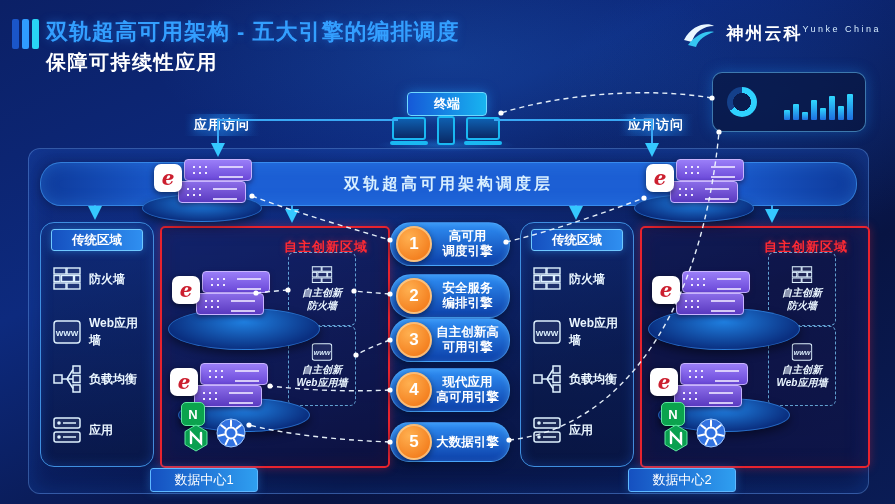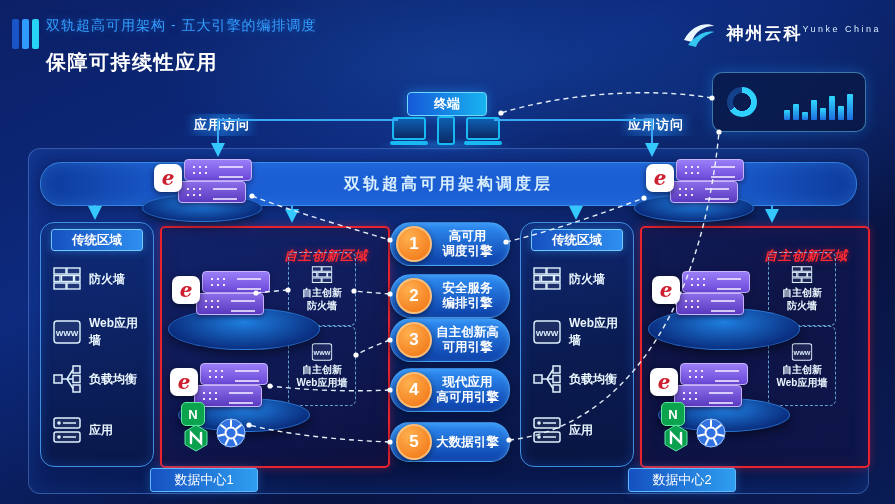--- a/index.html
+++ b/index.html
@@ -8,21 +8,21 @@
     font-family:"Liberation Sans","DejaVu Sans",sans-serif;
     background:
       radial-gradient(ellipse 420px 160px at 50% 12%, rgba(47,143,240,.18), transparent 70%),
       radial-gradient(ellipse 300px 200px at 85% 20%, rgba(30,110,220,.15), transparent 70%),
       linear-gradient(155deg,#0b2066 0%,#0d2a7e 35%,#081443 70%,#0a1c55 100%);
   }
   
   .hbars{position:absolute;left:12px;top:19px;display:flex;gap:3px;}
   .hbars span{width:7px;height:30px;border-radius:2px;display:block;}
   .hbars .b1{background:#1a55c8;}.hbars .b2{background:#2f9bff;}.hbars .b3{background:#28d4f5;}
-  .title{position:absolute;left:46px;top:17px;font-size:14px;font-weight:normal;color:#339fff;letter-spacing:1px;text-shadow:0 0 10px rgba(40,140,255,.45);}
+  .title{position:absolute;left:46px;top:17px;font-size:22px;font-weight:bold;color:#339fff;letter-spacing:1px;text-shadow:0 0 10px rgba(40,140,255,.45);}
   .subtitle{position:absolute;left:46px;top:49px;font-size:20px;font-weight:bold;color:#ffffff;letter-spacing:1.5px;}
   .logo{position:absolute;right:14px;top:14px;display:flex;align-items:center;gap:8px;}
   .logo-text{display:flex;flex-direction:row;line-height:1.1;}
   .logo-name{font-size:17px;font-weight:bold;color:#fff;letter-spacing:2px;}
   .logo-sub{font-size:9px;color:#d5ecff;letter-spacing:2.5px;}
   
   .terminal-label{position:absolute;left:407px;top:92px;width:78px;height:22px;border-radius:4px;
     background:linear-gradient(90deg,#1559d8,#18b4f0);border:1px solid #6fd8ff;color:#fff;
     font-size:13px;font-weight:bold;text-align:center;line-height:22px;box-shadow:0 0 12px rgba(31,143,240,.6);}
   .devices{position:absolute;left:368px;top:113px;width:156px;height:32px;display:flex;align-items:flex-end;justify-content:center;gap:9px;}
@@ -71,23 +71,23 @@
     background:linear-gradient(180deg,rgba(15,40,110,.55),rgba(8,20,60,.55));box-shadow:inset 0 0 12px rgba(31,95,208,.35);}
   .tz-label{position:absolute;left:10px;top:6px;width:90px;height:20px;border-radius:3px;
     background:linear-gradient(90deg,#1550c0,#2f8ff0);border:1px solid #6fc8ff;color:#fff;
     font-size:12.5px;font-weight:bold;text-align:center;line-height:20px;box-shadow:0 0 8px rgba(47,143,240,.55);}
   .titem{position:absolute;left:12px;width:94px;display:flex;align-items:center;gap:8px;}
   .titem svg{flex:0 0 auto;}
   .ti-label{color:#eaf6ff;font-size:12px;font-weight:600;}
   
   .izone{position:absolute;top:226px;width:226px;height:238px;border:2px solid #e8232e;border-radius:5px;z-index:2;
     background:rgba(25,8,45,.28);box-shadow:0 0 10px rgba(232,35,46,.35), inset 0 0 16px rgba(64,16,48,.35);}
-  .iz-label{position:absolute;top:19px;right:20px;color:#ff2a33;font-size:13px;font-weight:bold;letter-spacing:1px;text-shadow:0 0 6px rgba(240,32,48,.5);font-style:italic;}
+  .iz-label{position:absolute;top:10px;right:20px;color:#ff2a33;font-size:13px;font-weight:bold;letter-spacing:1px;text-shadow:0 0 6px rgba(240,32,48,.5);}
   .subbox{position:absolute;left:126px;width:66px;border:1px dashed rgba(127,208,255,.75);border-radius:6px;
-    display:flex;flex-direction:column;align-items:center;justify-content:center;gap:3px;padding:5px 0;}
+    display:flex;flex-direction:column;align-items:center;justify-content:center;gap:3px;padding:5px 0;font-style:italic;}
   .sb-label{color:#eaf6ff;font-size:10px;font-weight:600;line-height:1.25;text-align:center;}
   .nsquare{position:absolute;width:22px;height:22px;border-radius:5px;background:#0ba34e;border:1px solid #5fe8a0;z-index:5;
     color:#fff;font-weight:bold;font-size:13px;display:flex;align-items:center;justify-content:center;box-shadow:0 2px 5px rgba(0,0,0,.5);}
   .hexwrap,.helmwrap{position:absolute;z-index:5;}
   
   .pill{position:absolute;left:390px;width:118px;height:42px;border-radius:21px;z-index:5;
     background:linear-gradient(180deg,#2f8ff5,#0c3fa8);border:1px solid rgba(95,184,255,.55);
     box-shadow:0 3px 8px rgba(4,16,46,.6), inset 0 1px 6px rgba(127,208,255,.3);display:flex;align-items:center;}
   .pnum{width:32px;height:32px;border-radius:50%;margin-left:5px;flex:0 0 auto;
     background:radial-gradient(circle at 35% 30%,#ffb050,#f07010);border:2px solid rgba(255,216,160,.65);

